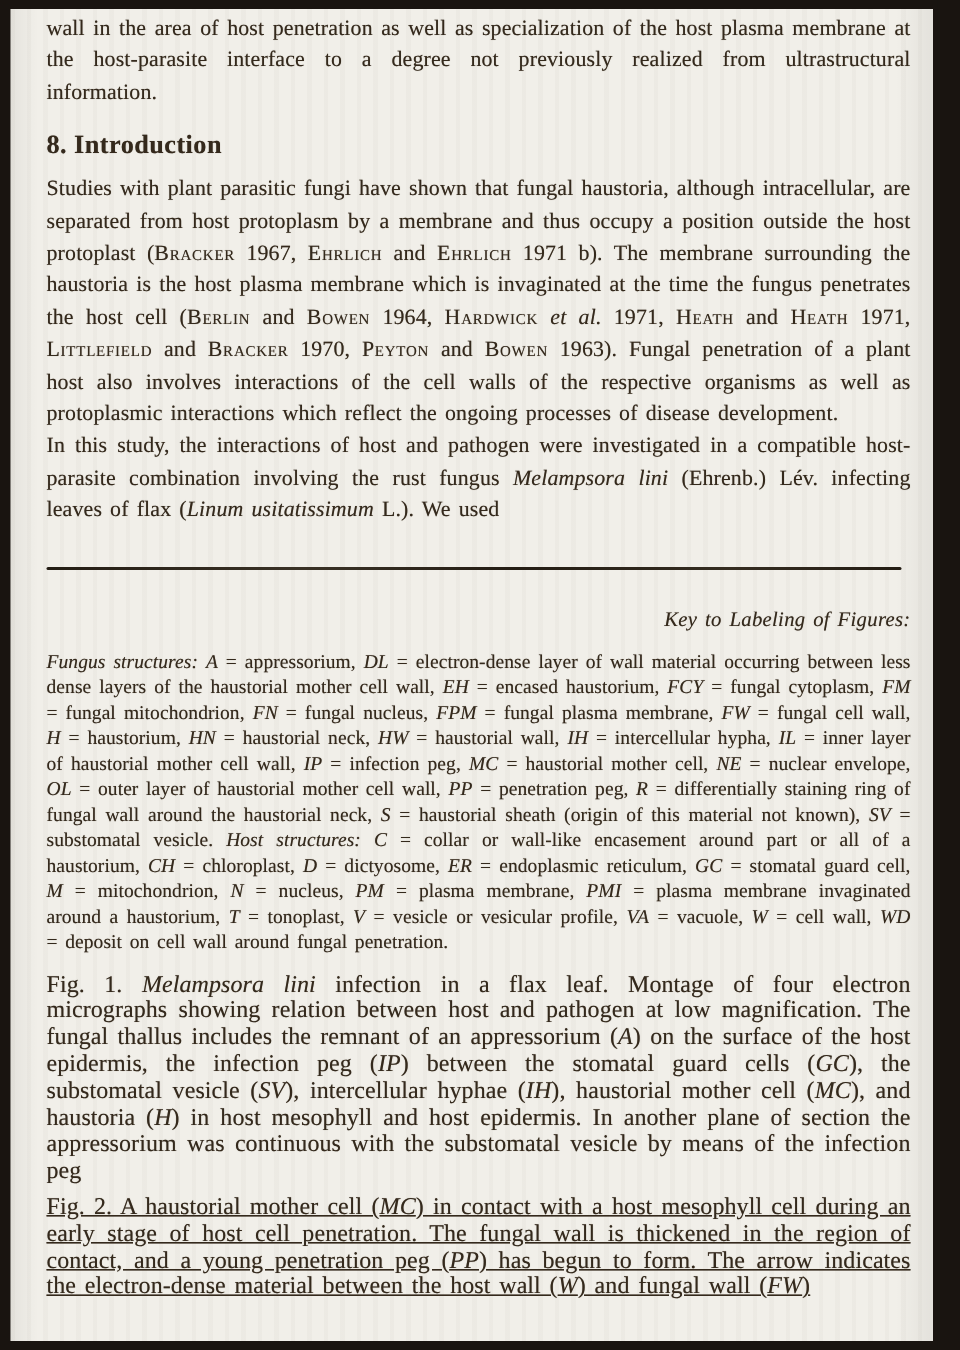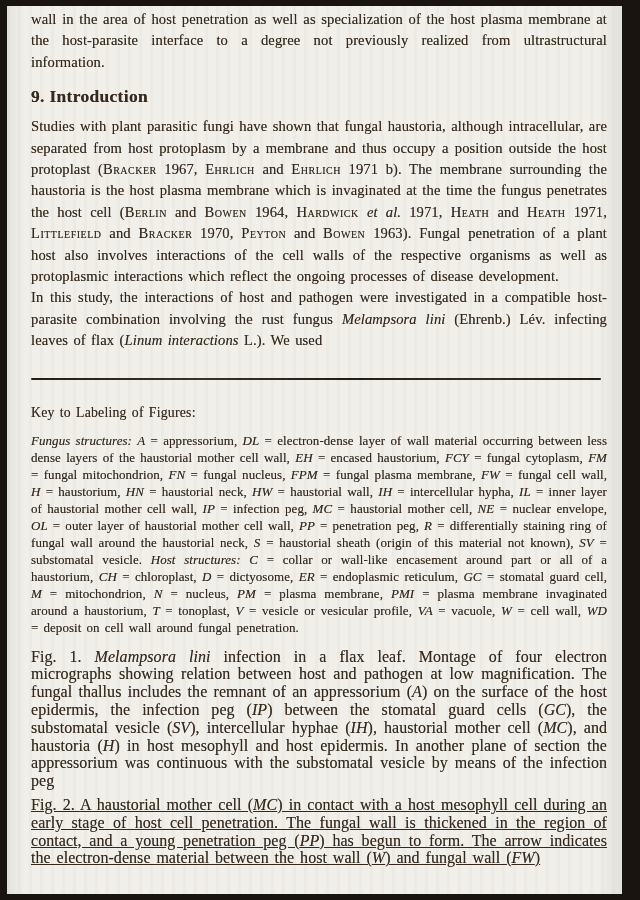--- a/index.html
+++ b/index.html
@@ -40,23 +40,24 @@
     letter-spacing:0.3px;
     text-shadow:0 0 0.5px rgba(52,41,28,0.6);
   }
   .sc{font-variant:small-caps;letter-spacing:0.5px;}
   .divider{
     margin:26px 0 0 0;height:2px;width:99%;
     background:linear-gradient(90deg,#241d14,#3a3226 30%,#241d14 55%,#352d21 80%,#241d14);
     border-radius:1px;
   }
   .key-heading{
-    margin:25px 0 0 0;font-size:13.8px;
+    margin:25px 0 0 0;font-style:italic;font-size:13.8px;
     letter-spacing:0.2px;word-spacing:1.5px;
     text-shadow:0 0 0.5px rgba(52,41,28,0.5);
+    text-align:right;
   }
   .key-body{
     margin:11px 0 12px 0;font-size:13px;line-height:17px;text-align:justify;
     letter-spacing:0.05px;word-spacing:1.8px;
     text-shadow:0 0 0.5px rgba(52,41,28,0.5);
   }
   .caption{
     font-size:16px;line-height:17.8px;text-align:justify;
     letter-spacing:0.05px;word-spacing:1.8px;
     text-shadow:0 0 0.5px rgba(52,41,28,0.5);
@@ -79,25 +80,25 @@
   }
 </style>
 </head>
 <body>
 
 <div class="scan">
   <div class="page">
 
     <p class="body">wall in the area of host penetration as well as specialization of the host plasma membrane at the host-parasite interface to a degree not previously realized from ultrastructural information.</p>
 
-    <h2 class="heading">9. Introduction</h2>
+    <h2 class="heading">8. Introduction</h2>
 
     <p class="body">Studies with plant parasitic fungi have shown that fungal haustoria, although intracellular, are separated from host protoplasm by a membrane and thus occupy a position outside the host protoplast (<span class="sc">Bracker</span> 1967, <span class="sc">Ehrlich</span> and <span class="sc">Ehrlich</span> 1971 b). The membrane surrounding the haustoria is the host plasma membrane which is invaginated at the time the fungus penetrates the host cell (<span class="sc">Berlin</span> and <span class="sc">Bowen</span> 1964, <span class="sc">Hardwick</span> <i>et al.</i> 1971, <span class="sc">Heath</span> and <span class="sc">Heath</span> 1971, <span class="sc">Littlefield</span> and <span class="sc">Bracker</span> 1970, <span class="sc">Peyton</span> and <span class="sc">Bowen</span> 1963). Fungal penetration of a plant host also involves interactions of the cell walls of the respective organisms as well as protoplasmic interactions which reflect the ongoing processes of disease development.</p>
 
-    <p class="body">In this study, the interactions of host and pathogen were investigated in a compatible host-parasite combination involving the rust fungus <i>Melampsora lini</i> (Ehrenb.) Lév. infecting leaves of flax (<i>Linum interactions</i> L.). We used</p>
+    <p class="body">In this study, the interactions of host and pathogen were investigated in a compatible host-parasite combination involving the rust fungus <i>Melampsora lini</i> (Ehrenb.) Lév. infecting leaves of flax (<i>Linum usitatissimum</i> L.). We used</p>
 
     <div class="divider"></div>
 
     <p class="key-heading">Key to Labeling of Figures:</p>
 
     <p class="key-body"><i>Fungus structures:</i> <i>A</i> = appressorium, <i>DL</i> = electron-dense layer of wall material occurring between less dense layers of the haustorial mother cell wall, <i>EH</i> = encased haustorium, <i>FCY</i> = fungal cytoplasm, <i>FM</i> = fungal mitochondrion, <i>FN</i> = fungal nucleus, <i>FPM</i> = fungal plasma membrane, <i>FW</i> = fungal cell wall, <i>H</i> = haustorium, <i>HN</i> = haustorial neck, <i>HW</i> = haustorial wall, <i>IH</i> = intercellular hypha, <i>IL</i> = inner layer of haustorial mother cell wall, <i>IP</i> = infection peg, <i>MC</i> = haustorial mother cell, <i>NE</i> = nuclear envelope, <i>OL</i> = outer layer of haustorial mother cell wall, <i>PP</i> = penetration peg, <i>R</i> = differentially staining ring of fungal wall around the haustorial neck, <i>S</i> = haustorial sheath (origin of this material not known), <i>SV</i> = substomatal vesicle. <i>Host structures:</i> <i>C</i> = collar or wall-like encasement around part or all of a haustorium, <i>CH</i> = chloroplast, <i>D</i> = dictyosome, <i>ER</i> = endoplasmic reticulum, <i>GC</i> = stomatal guard cell, <i>M</i> = mitochondrion, <i>N</i> = nucleus, <i>PM</i> = plasma membrane, <i>PMI</i> = plasma membrane invaginated around a haustorium, <i>T</i> = tonoplast, <i>V</i> = vesicle or vesicular profile, <i>VA</i> = vacuole, <i>W</i> = cell wall, <i>WD</i> = deposit on cell wall around fungal penetration.</p>
 
     <p class="caption fig1">Fig. 1. <i>Melampsora lini</i> infection in a flax leaf. Montage of four electron micrographs showing relation between host and pathogen at low magnification. The fungal thallus includes the remnant of an appressorium (<i>A</i>) on the surface of the host epidermis, the infection peg (<i>IP</i>) between the stomatal guard cells (<i>GC</i>), the substomatal vesicle (<i>SV</i>), intercellular hyphae (<i>IH</i>), haustorial mother cell (<i>MC</i>), and haustoria (<i>H</i>) in host mesophyll and host epidermis. In another plane of section the appressorium was continuous with the substomatal vesicle by means of the infection peg</p>
 
     <p class="caption fig2">Fig. 2. A haustorial mother cell (<i>MC</i>) in contact with a host mesophyll cell during an early stage of host cell penetration. The fungal wall is thickened in the region of contact, and a young penetration peg (<i>PP</i>) has begun to form. The arrow indicates the electron-dense material between the host wall (<i>W</i>) and fungal wall (<i>FW</i>)</p>

